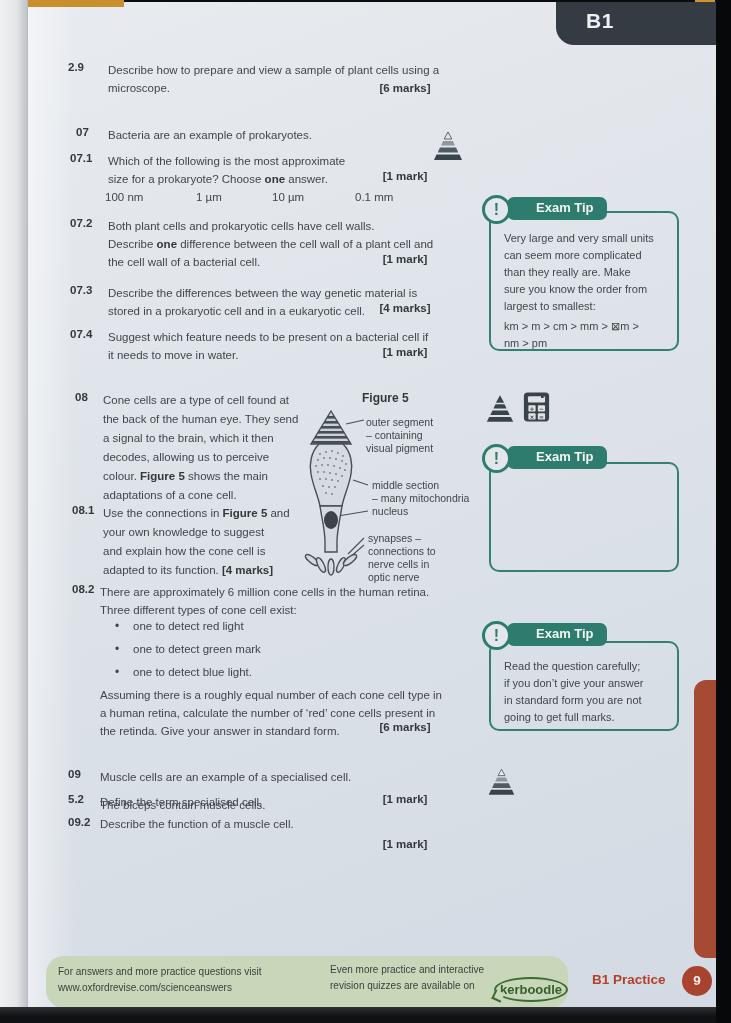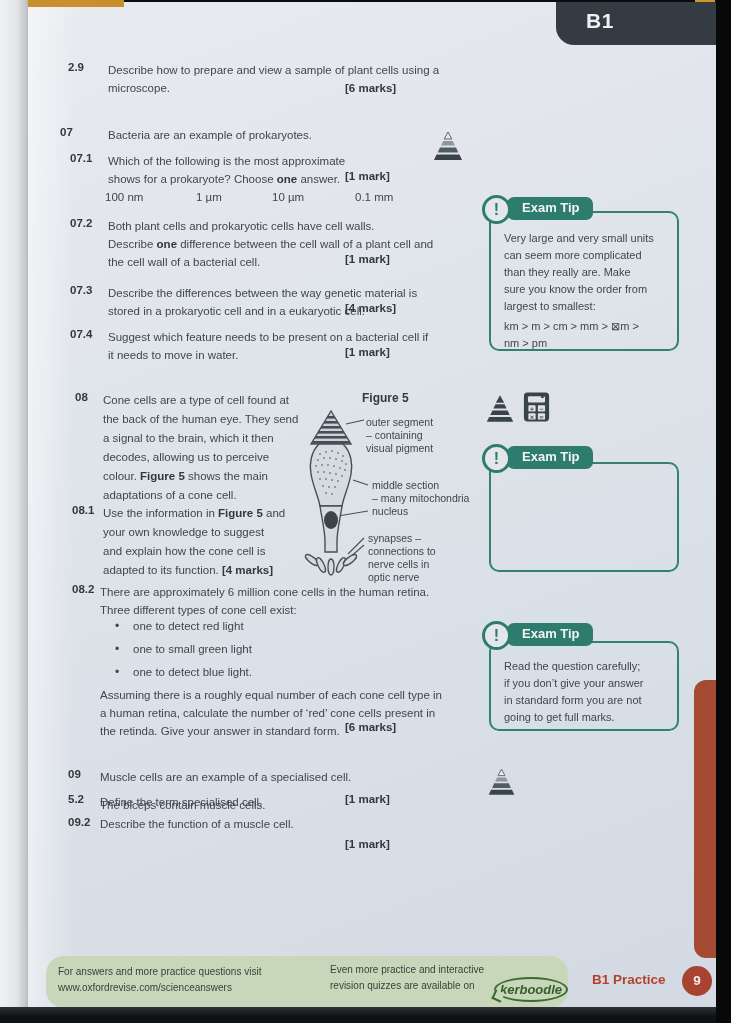--- a/index.html
+++ b/index.html
@@ -24,43 +24,43 @@
 
   
   .b1-tab{left:556px;top:2px;width:160px;height:43px;background:#343b42;
     border-bottom-left-radius:18px}
   .b1-tab span{position:absolute;left:30px;top:7px;color:#eef1f3;font-size:21px;font-weight:700;letter-spacing:.5px}
 
   
   .qnum{font-size:11.5px;font-weight:700;color:#33383c}
   .txt{font-size:11.5px;line-height:18px;color:#41464b;white-space:pre-line}
   .txt .bold{font-weight:700;color:#34383c}
-  .marks{font-size:11.5px;font-weight:700;color:#33383c;text-align:left;width:120px}
+  .marks{font-size:11.5px;font-weight:700;color:#33383c;text-align:center;width:120px}
   .opts span{position:absolute;top:0;font-size:11.5px;color:#41464b;white-space:nowrap}
   .bullet{font-size:11.5px;color:#41464b;white-space:nowrap}
   .bullet::before{content:"•";position:absolute;left:-18px;top:-1px;font-size:12px;color:#41464b}
 
   
   .fig-title{font-size:12px;font-weight:700;color:#34383c}
   .fig-label{font-size:10.5px;line-height:13px;color:#41464b;white-space:pre-line}
 
   
   .tip-box{border:2px solid #35806f;border-radius:10px}
   .tip-pill{background:#2e7c6d;color:#f2f5f3;font-weight:700;font-size:13px;
-    padding:3px 13px 5px 15px;border-radius:7px;white-space:nowrap}
+    padding:3px 13px 5px 29px;border-radius:7px;white-space:nowrap}
   .tip-circle{width:29px;height:29px;border-radius:50%;background:#e3e7ec;border:3px solid #2e7c6d;
     color:#2e7c6d;font-weight:700;text-align:center;line-height:23px;font-size:16px;z-index:3}
   .tip-body{font-size:11px;line-height:17px;color:#41464b;white-space:pre-line}
 
   
   .footer-band{left:46px;top:956px;width:522px;height:52px;background:#c8d7ba;border-radius:18px}
   .foot-txt{font-size:10px;line-height:15.5px;color:#38413a;white-space:pre-line}
   .kerb{width:74px;height:25px;border:2px solid #3a6b2f;border-radius:50%;
     display:flex;align-items:center;justify-content:center;
-    font-style:italic;font-weight:700;font-size:13px;color:#355f2a}
+    font-weight:700;font-size:13px;color:#355f2a}
   .kerb::before{content:"";position:absolute;left:-3px;top:12px;width:8px;height:8px;
     border-left:2px solid #3a6b2f;border-bottom:2px solid #3a6b2f;transform:rotate(25deg);background:#c8d7ba}
   .section-label{font-size:13.5px;font-weight:700;color:#b2402c}
   .page-circle{width:30px;height:30px;border-radius:50%;background:#a8432f;color:#f4ece9;
     font-size:13.5px;font-weight:700;text-align:center;line-height:30px}
 
   .side-tab{left:694px;top:680px;width:22px;height:278px;background:#a64b33;border-radius:12px 0 0 12px}
 </style>
 </head>
 <body>
@@ -74,33 +74,33 @@
 
   <div class="abs b1-tab">
     <span>B1</span>
   </div>
 
   <div class="abs qnum" style="left:68px;top:61px">2.9</div>
   <div class="abs txt" style="left:108px;top:61px"><span>Describe how to prepare and view a sample of plant cells using a
 microscope.</span></div>
   <div class="abs marks" style="left:345px;top:82px">[6 marks]</div>
 
-  <div class="abs qnum" style="left:60px;top:126px">07</div>
+  <div class="abs qnum" style="left:76px;top:126px">07</div>
   <div class="abs txt" style="left:108px;top:126px"><span>Bacteria are an example of prokaryotes.</span></div>
 
   <svg class="abs" style="left:431px;top:131px" width="34" height="30" viewBox="0 0 34 30">
     <polygon points="17,1 13.2,8 20.8,8" fill="#e7eaee" stroke="#5a646a" stroke-width="1"></polygon>
     <polygon points="12.2,10 21.8,10 24,14.5 10,14.5" fill="#8d979c"></polygon>
     <polygon points="9,16.5 25,16.5 27.3,21.5 6.7,21.5" fill="#515c62"></polygon>
     <polygon points="5.5,23.5 28.5,23.5 31,29 3,29" fill="#39434a"></polygon>
   </svg>
 
   <div class="abs qnum" style="left:70px;top:152px">07.1</div>
   <div class="abs txt" style="left:108px;top:152px"><span>Which of the following is the most approximate
-shows for a prokaryote? Choose </span><span class="bold">one</span><span> answer.</span></div>
+size for a prokaryote? Choose </span><span class="bold">one</span><span> answer.</span></div>
   <div class="abs marks" style="left:345px;top:170px">[1 mark]</div>
   <div class="abs opts" style="left:105px;top:191px;width:360px;height:16px">
     <span style="left:0">100 nm</span>
     <span style="left:91px">1 µm</span>
     <span style="left:167px">10 µm</span>
     <span style="left:250px">0.1 mm</span>
   </div>
 
   <div class="abs qnum" style="left:70px;top:217px">07.2</div>
   <div class="abs txt" style="left:108px;top:217px"><span>Both plant cells and prokaryotic cells have cell walls.
@@ -198,30 +198,30 @@
 visual pigment</div>
   <div class="abs fig-label" style="left:372px;top:479px">middle section
 – many mitochondria</div>
   <div class="abs fig-label" style="left:372px;top:505px">nucleus</div>
   <div class="abs fig-label" style="left:368px;top:532px">synapses –
 connections to
 nerve cells in
 optic nerve</div>
 
   <div class="abs qnum" style="left:72px;top:504px">08.1</div>
-  <div class="abs txt" style="left:103px;top:504px;line-height:19px"><span>Use the information in </span><span class="bold">Figure 5</span><span> and
+  <div class="abs txt" style="left:103px;top:504px;line-height:19px"><span>Use the connections in </span><span class="bold">Figure 5</span><span> and
 your own knowledge to suggest
 and explain how the cone cell is
 adapted to its function.  </span><span class="bold">[4 marks]</span></div>
 
   <div class="abs qnum" style="left:72px;top:583px">08.2</div>
   <div class="abs txt" style="left:100px;top:583px"><span>There are approximately 6 million cone cells in the human retina.
 Three different types of cone cell exist:</span></div>
   <div class="abs bullet" style="left:133px;top:620px">one to detect red light</div>
-  <div class="abs bullet" style="left:133px;top:643px">one to small green light</div>
+  <div class="abs bullet" style="left:133px;top:643px">one to detect green mark</div>
   <div class="abs bullet" style="left:133px;top:666px">one to detect blue light.</div>
   <div class="abs txt" style="left:100px;top:686px"><span>Assuming there is a roughly equal number of each cone cell type in
 a human retina, calculate the number of ‘red’ cone cells present in
 the retinda. Give your answer in standard form.</span></div>
   <div class="abs marks" style="left:345px;top:721px">[6 marks]</div>
 
   <div class="abs qnum" style="left:68px;top:768px">09</div>
   <div class="abs txt" style="left:100px;top:768px"><span>Muscle cells are an example of a specialised cell.</span></div>
 
   <svg class="abs" style="left:486px;top:768px" width="31" height="28" viewBox="0 0 34 30">

